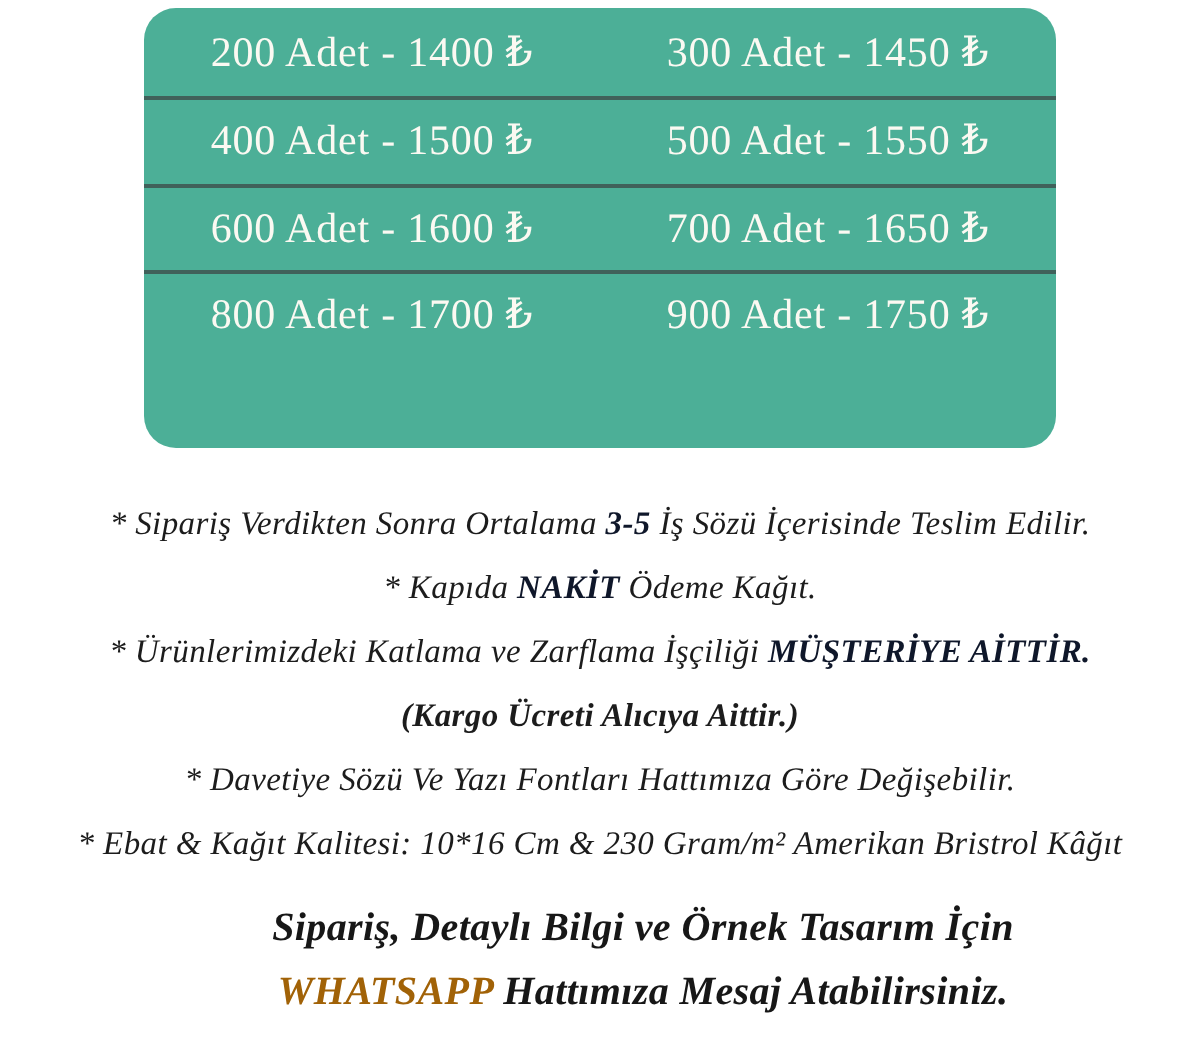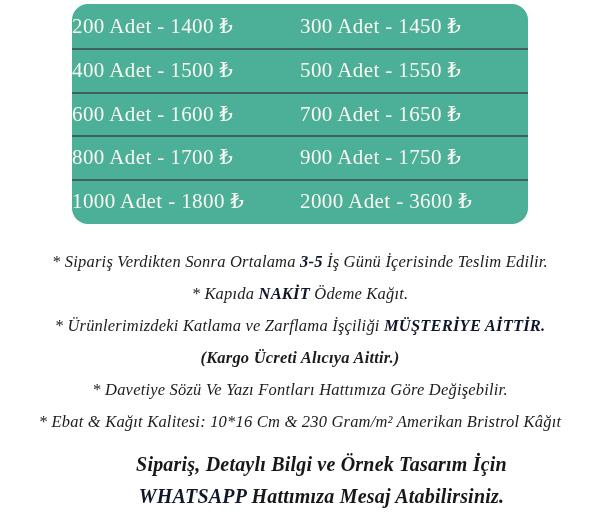--- a/index.html
+++ b/index.html
@@ -30,21 +30,21 @@
     height: 44px;
     display: flex;
     align-items: center;
   }
   .price-row + .price-row {
     border-top: 2px solid #40615A;
     height: 41.5px;
   }
   .price-cell {
     flex: 1;
-    text-align: left;
+    text-align: center;
     color: #FBF9F2;
     font-size: 21px;
     letter-spacing: 0.4px;
     font-family: "Liberation Serif", "DejaVu Serif", "DejaVu Sans", serif;
     white-space: nowrap;
   }
   
   .notes {
     position: absolute;
     left: 0;
@@ -79,21 +79,21 @@
     font-style: italic;
     font-weight: bold;
     font-size: 20px;
     line-height: 32px;
     color: #171717;
     letter-spacing: 0.2px;
     white-space: nowrap;
     padding-left: 43px;
   }
   .whatsapp-emphasis {
-    color: #0f172a;
+    color: #a16207;
   }
 </style>
 </head>
 <body>
 
 <div class="page">
 
   <div class="price-table">
     <div class="price-row">
       <div class="price-cell">200 Adet - 1400 ₺</div>
@@ -104,28 +104,24 @@
       <div class="price-cell">500 Adet - 1550 ₺</div>
     </div>
     <div class="price-row">
       <div class="price-cell">600 Adet - 1600 ₺</div>
       <div class="price-cell">700 Adet - 1650 ₺</div>
     </div>
     <div class="price-row">
       <div class="price-cell">800 Adet - 1700 ₺</div>
       <div class="price-cell">900 Adet - 1750 ₺</div>
     </div>
-    <div class="price-row">
-      <div class="price-cell">1000 Adet - 1800 ₺</div>
-      <div class="price-cell">2000 Adet - 3600 ₺</div>
-    </div>
   </div>
 
   <div class="notes">
-    <div class="note-line"><span>* Sipariş Verdikten Sonra Ortalama </span><span class="note-highlight">3-5</span><span> İş Günü İçerisinde Teslim Edilir.</span></div>
+    <div class="note-line"><span>* Sipariş Verdikten Sonra Ortalama </span><span class="note-highlight">3-5</span><span> İş Sözü İçerisinde Teslim Edilir.</span></div>
     <div class="note-line"><span>* Kapıda </span><span class="note-highlight">NAKİT</span><span> Ödeme Kağıt.</span></div>
     <div class="note-line"><span>* Ürünlerimizdeki Katlama ve Zarflama İşçiliği </span><span class="note-highlight">MÜŞTERİYE AİTTİR.</span></div>
     <div class="note-line bold"><span>(Kargo Ücreti Alıcıya Aittir.)</span></div>
     <div class="note-line"><span>* Davetiye Sözü Ve Yazı Fontları Hattımıza Göre Değişebilir.</span></div>
     <div class="note-line"><span>* Ebat &amp; Kağıt Kalitesi: 10*16 Cm &amp; 230 Gram/m² Amerikan Bristrol Kâğıt</span></div>
   </div>
 
   <div class="footer">
     <div class="footer-line">Sipariş, Detaylı Bilgi ve Örnek Tasarım İçin</div>
     <div class="footer-line"><span class="whatsapp-emphasis">WHATSAPP</span><span> Hattımıza Mesaj Atabilirsiniz.</span></div>

